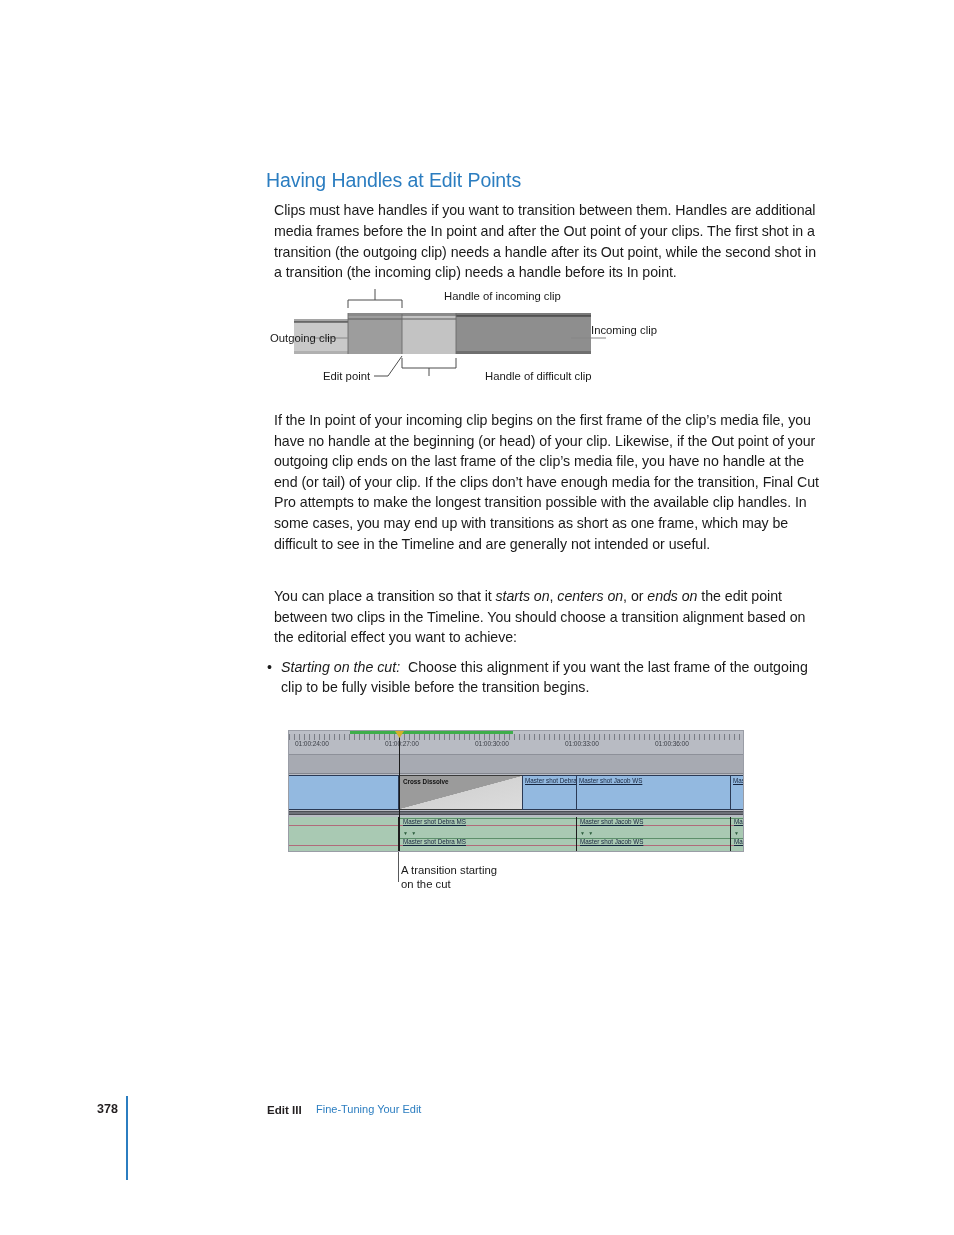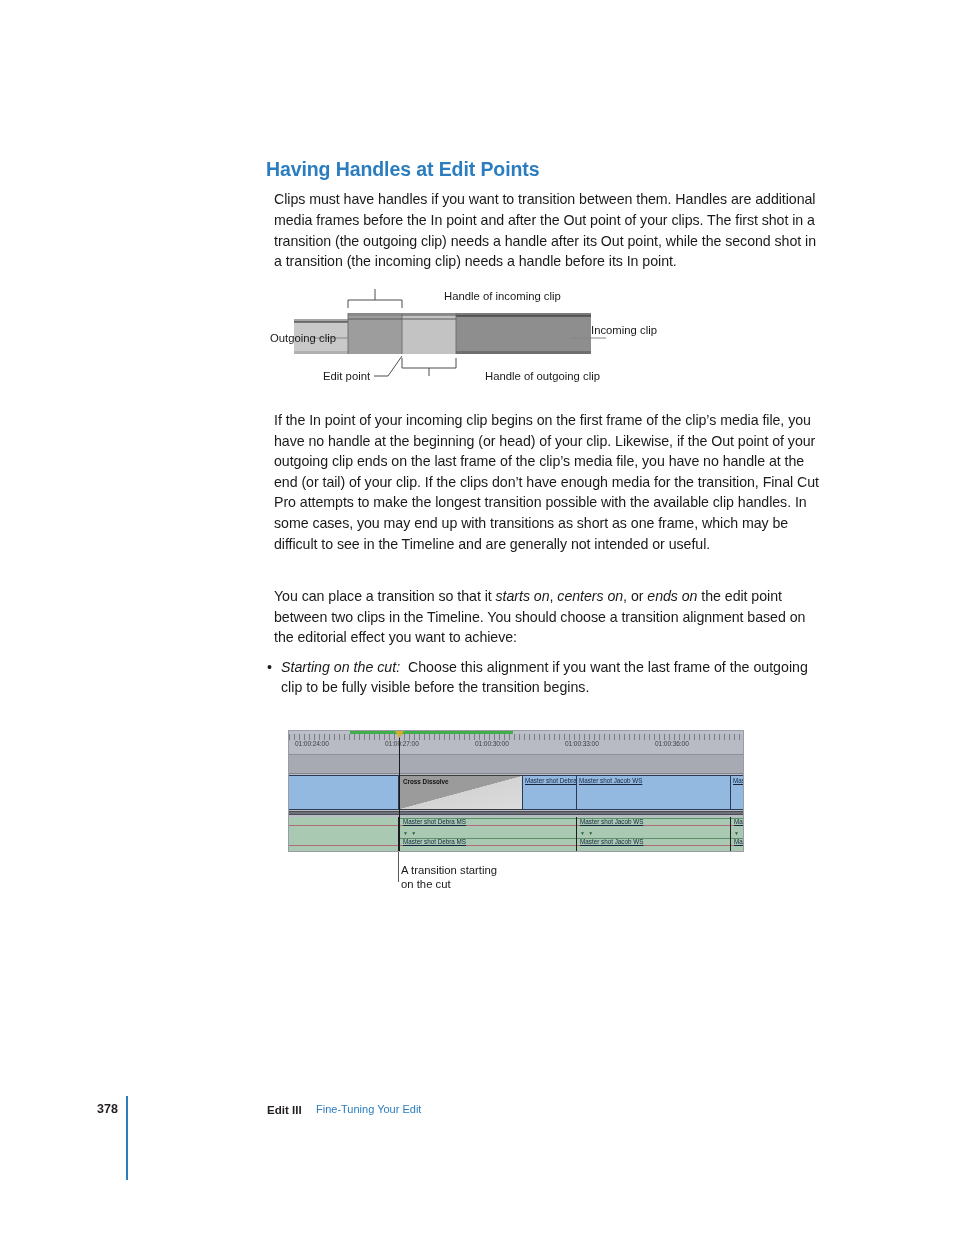--- a/index.html
+++ b/index.html
@@ -19,23 +19,23 @@
   
   .content {
     position: absolute;
     left: 266px;
     top: 158px;
     width: 566px;
   }
 
   h2.section-title {
     font-size: 19.5px;
-    font-weight: 700;
+    font-weight: 400;
     color: #2b7dc0;
-    margin: 0 0 9px 0;
+    margin: 11px 0 9px 0;
     letter-spacing: -0.1px;
     line-height: 1.15;
   }
 
   p.body {
     font-size: 14.2px;
     line-height: 20.6px;
     margin: 8px;
     color: #1a1a1a;
     letter-spacing: -0.05px;
@@ -276,21 +276,21 @@
 
       <line x1="305" y1="52" x2="340" y2="52" stroke="#868686" stroke-width="1"></line>
 
       <line x1="136" y1="70" x2="122" y2="90" stroke="#4d4d4d" stroke-width="1"></line>
       <line x1="122" y1="90" x2="108" y2="90" stroke="#4d4d4d" stroke-width="1"></line>
     </svg>
 
     <span class="dg-label" style="left:4px; top:47px;">Outgoing clip</span>
     <span class="dg-label" style="left:325px; top:39px;">Incoming clip</span>
     <span class="dg-label" style="left:178px; top:5px;">Handle of incoming clip</span>
-    <span class="dg-label" style="left:219px; top:85px;">Handle of outgoing clip</span>
+    <span class="dg-label" style="left:219px; top:85px;">Handle of difficult clip</span>
     <span class="dg-label" style="left:57px; top:85px;">Edit point</span>
   </div>
 
   <div style="position:absolute; left:266px; top:402px; width:566px;">
     <p class="body">If the In point of your incoming clip begins on the first frame of the clip’s media file, you have no handle at the beginning (or head) of your clip. Likewise, if the Out point of your outgoing clip ends on the last frame of the clip’s media file, you have no handle at the end (or tail) of your clip. If the clips don’t have enough media for the transition, Final Cut Pro attempts to make the longest transition possible with the available clip handles. In some cases, you may end up with transitions as short as one frame, which may be difficult to see in the Timeline and are generally not intended or useful.</p>
   </div>
 
   <div style="position:absolute; left:266px; top:578px; width:566px;">
 
     <p class="body"><span>You can place a transition so that it </span><i>starts on</i><span>, </span><i>centers on</i><span>, or </span><i>ends on</i><span> the edit point between two clips in the Timeline. You should choose a transition alignment based on the editorial effect you want to achieve:</span></p>

